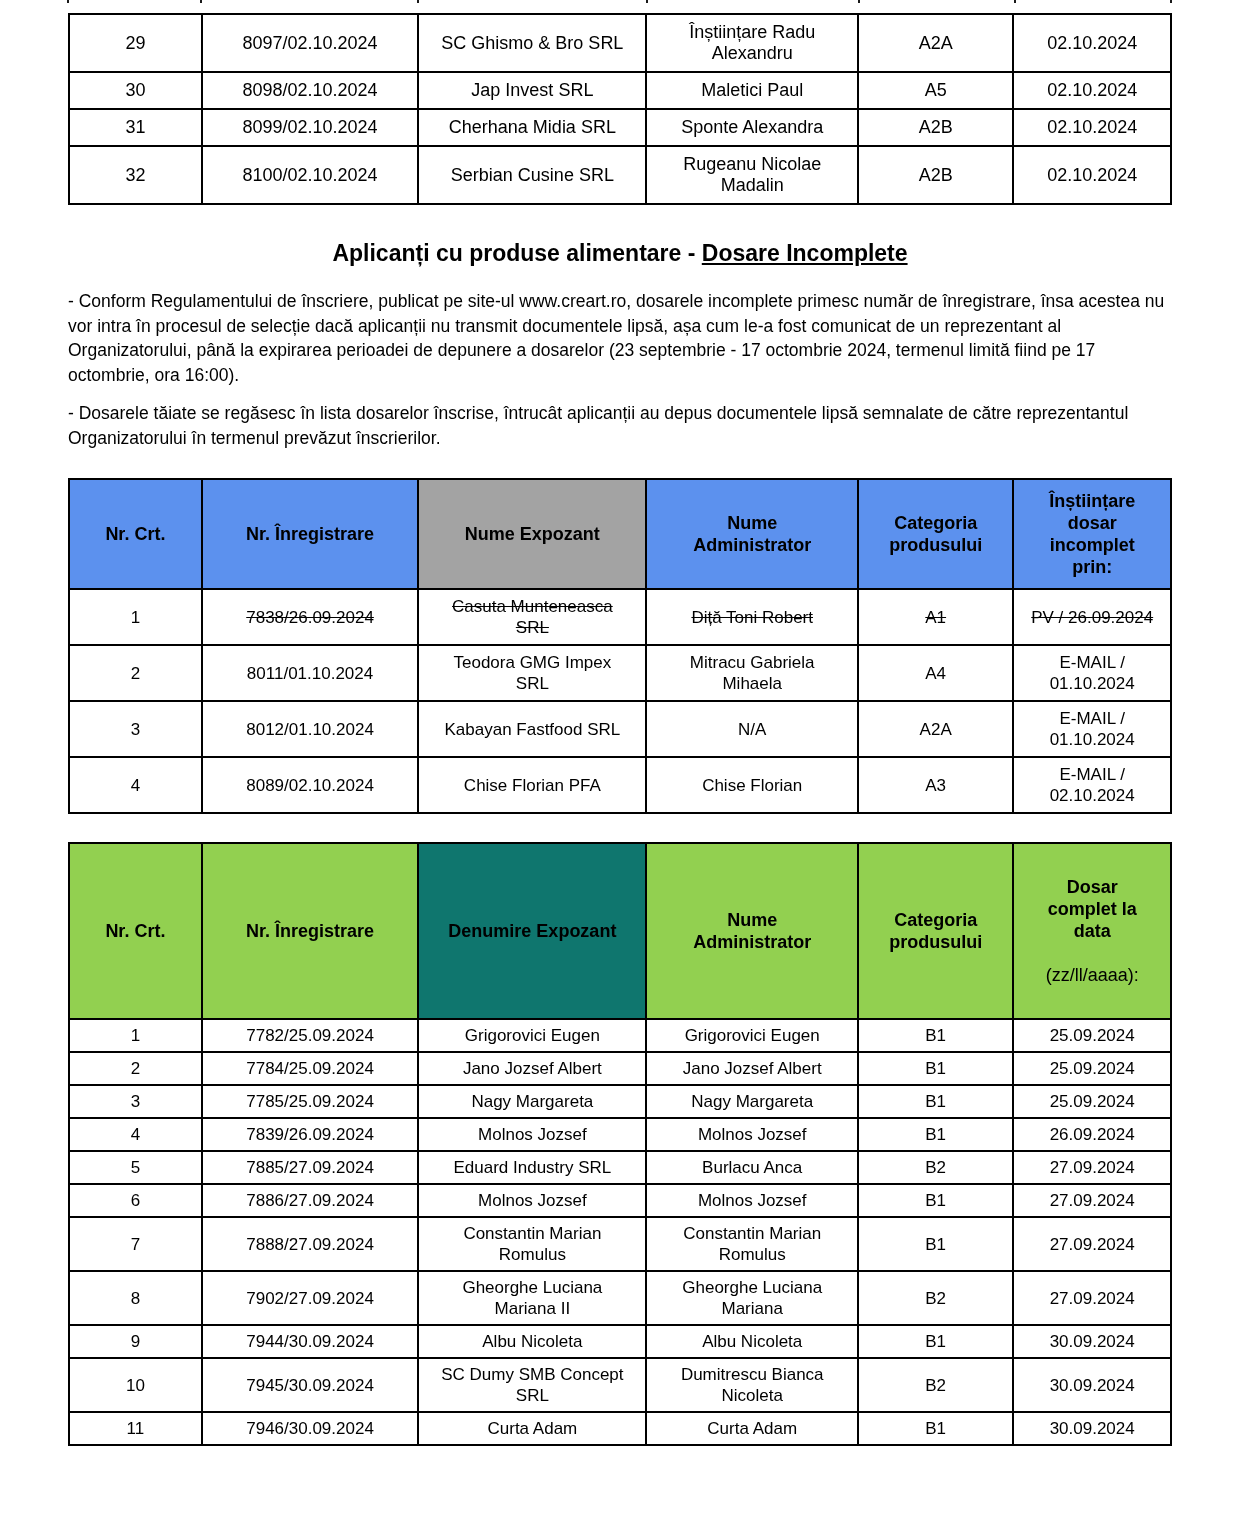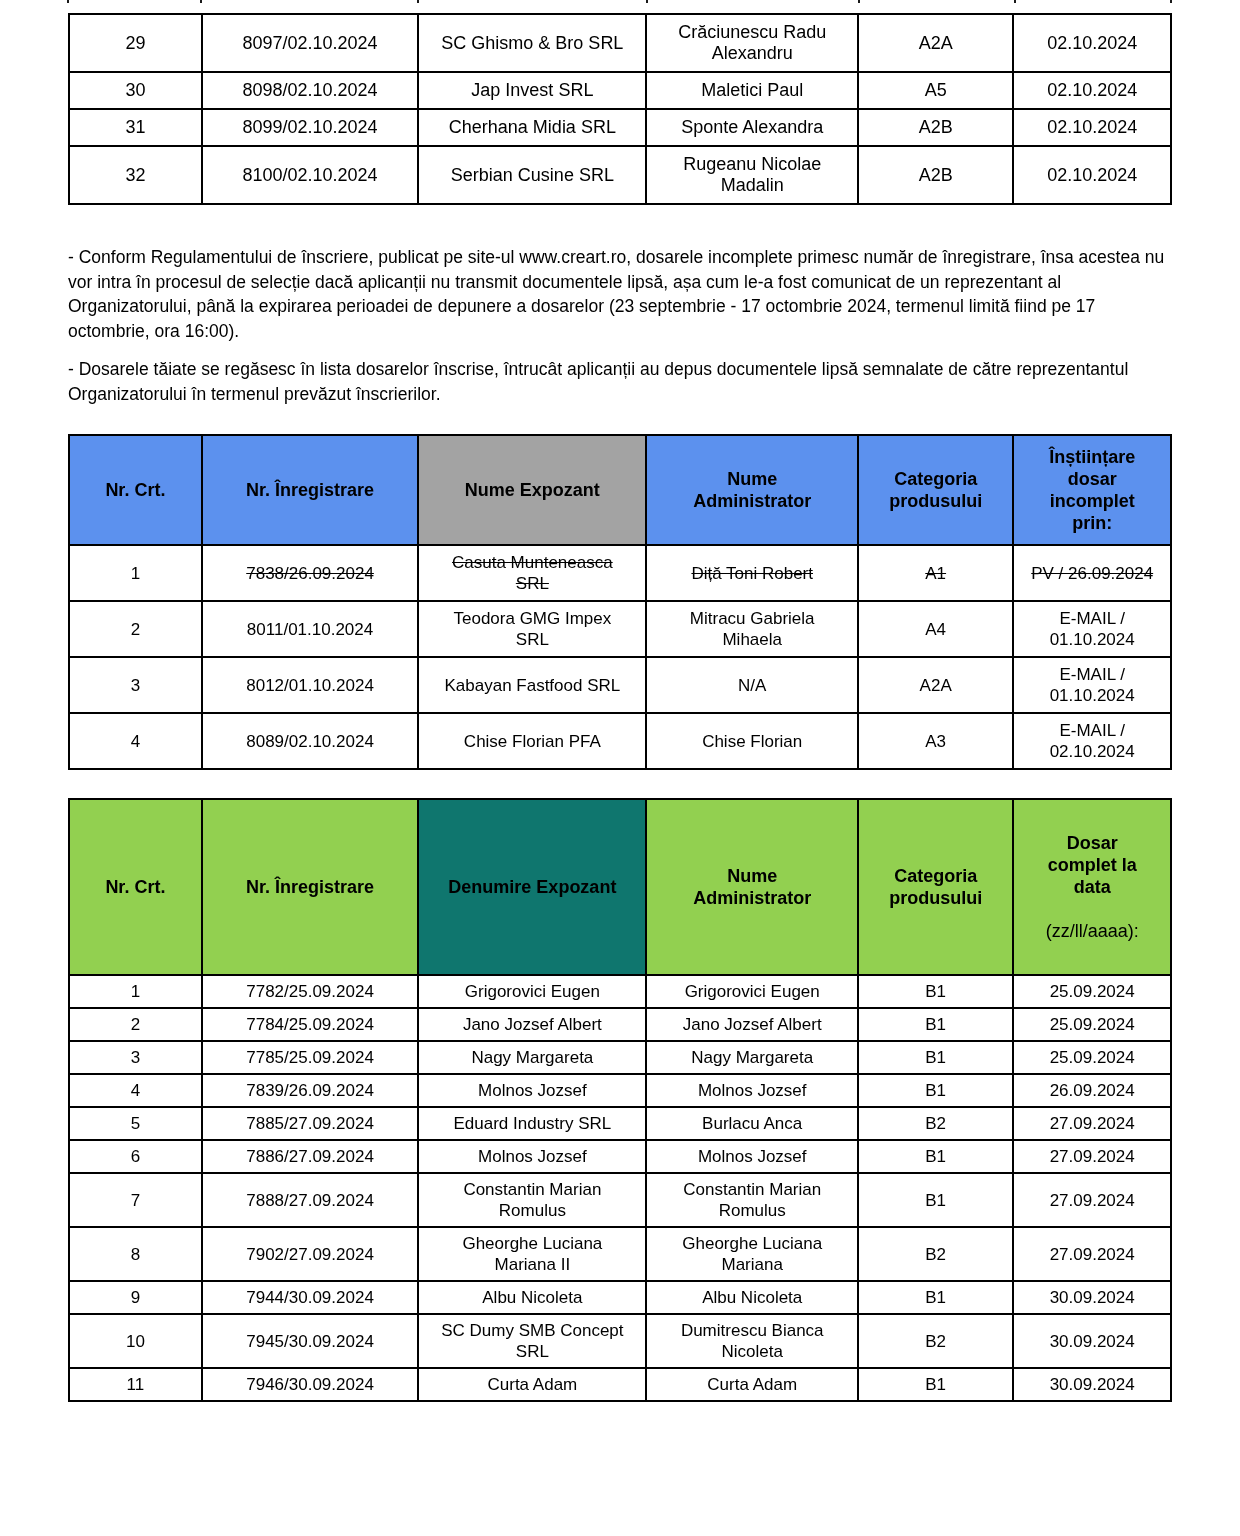--- a/index.html
+++ b/index.html
@@ -21,21 +21,21 @@
   .t-blue{margin-top:28px;}
   .t-green{margin-top:28px;}
   .t-green td{padding:5px 5px;}
   .num{font-weight:normal;}
   .strike{text-decoration:line-through;}
   .heading{ text-align:center;font-weight:bold;font-size:23px;line-height:30px;}
   .h1{margin-top:33px;}
   .h2{margin-top:72px;}
   .underline{text-decoration:underline;}
   .para{font-size:17.5px;line-height:24.5px;text-align:left;margin:0;}
-  .p1{margin-top:40px;}
+  .p1{margin-top:21px;}
   .p2{margin-top:14px;}
   .th-normal{font-weight:400;}
 </style>
 </head>
 <body>
 
 <div class="page">
 
   <div>
     <span class="tick" style="left:67px"></span>
@@ -56,21 +56,21 @@
           <col style="width:20.7%">
         <col style="width:19.2%">
           <col style="width:14.1%">
           <col style="width:14.3%">
       </colgroup>
       <tbody>
         <tr>
           <td class="num">29</td>
           <td>8097/02.10.2024</td>
           <td>SC Ghismo &amp; Bro SRL</td>
-          <td>Crăciunescu Radu
+          <td>Înștiințare Radu
 Alexandru</td>
           <td>A2A</td>
           <td>02.10.2024</td>
         </tr>
         <tr>
           <td class="num">30</td>
           <td>8098/02.10.2024</td>
           <td>Jap Invest SRL</td>
           <td>Maletici Paul</td>
           <td>A5</td>
@@ -89,20 +89,23 @@
           <td>8100/02.10.2024</td>
           <td>Serbian Cusine SRL</td>
           <td>Rugeanu Nicolae
 Madalin</td>
           <td>A2B</td>
           <td>02.10.2024</td>
         </tr>
       </tbody>
     </table>
 
+    <div class="heading h1">
+      <span>Aplicanți cu produse alimentare - </span><span class="underline">Dosare Incomplete</span>
+    </div>
 
     <p class="para p1">- Conform Regulamentului de înscriere, publicat pe site-ul www.creart.ro, dosarele incomplete primesc număr de înregistrare, însa acestea nu vor intra în procesul de selecție dacă aplicanții nu transmit documentele lipsă, așa cum le-a fost comunicat de un reprezentant al Organizatorului, până la expirarea perioadei de depunere a dosarelor (23 septembrie - 17 octombrie 2024, termenul limită fiind pe 17 octombrie, ora 16:00).</p>
     <p class="para p2">- Dosarele tăiate se regăsesc în lista dosarelor înscrise, întrucât aplicanții au depus documentele lipsă semnalate de către reprezentantul Organizatorului în termenul prevăzut înscrierilor.</p>
 
     <table class="t-data t-blue">
       <colgroup>
         <col style="width:12.05%">
           <col style="width:19.65%">
           <col style="width:20.7%">
         <col style="width:19.2%">

